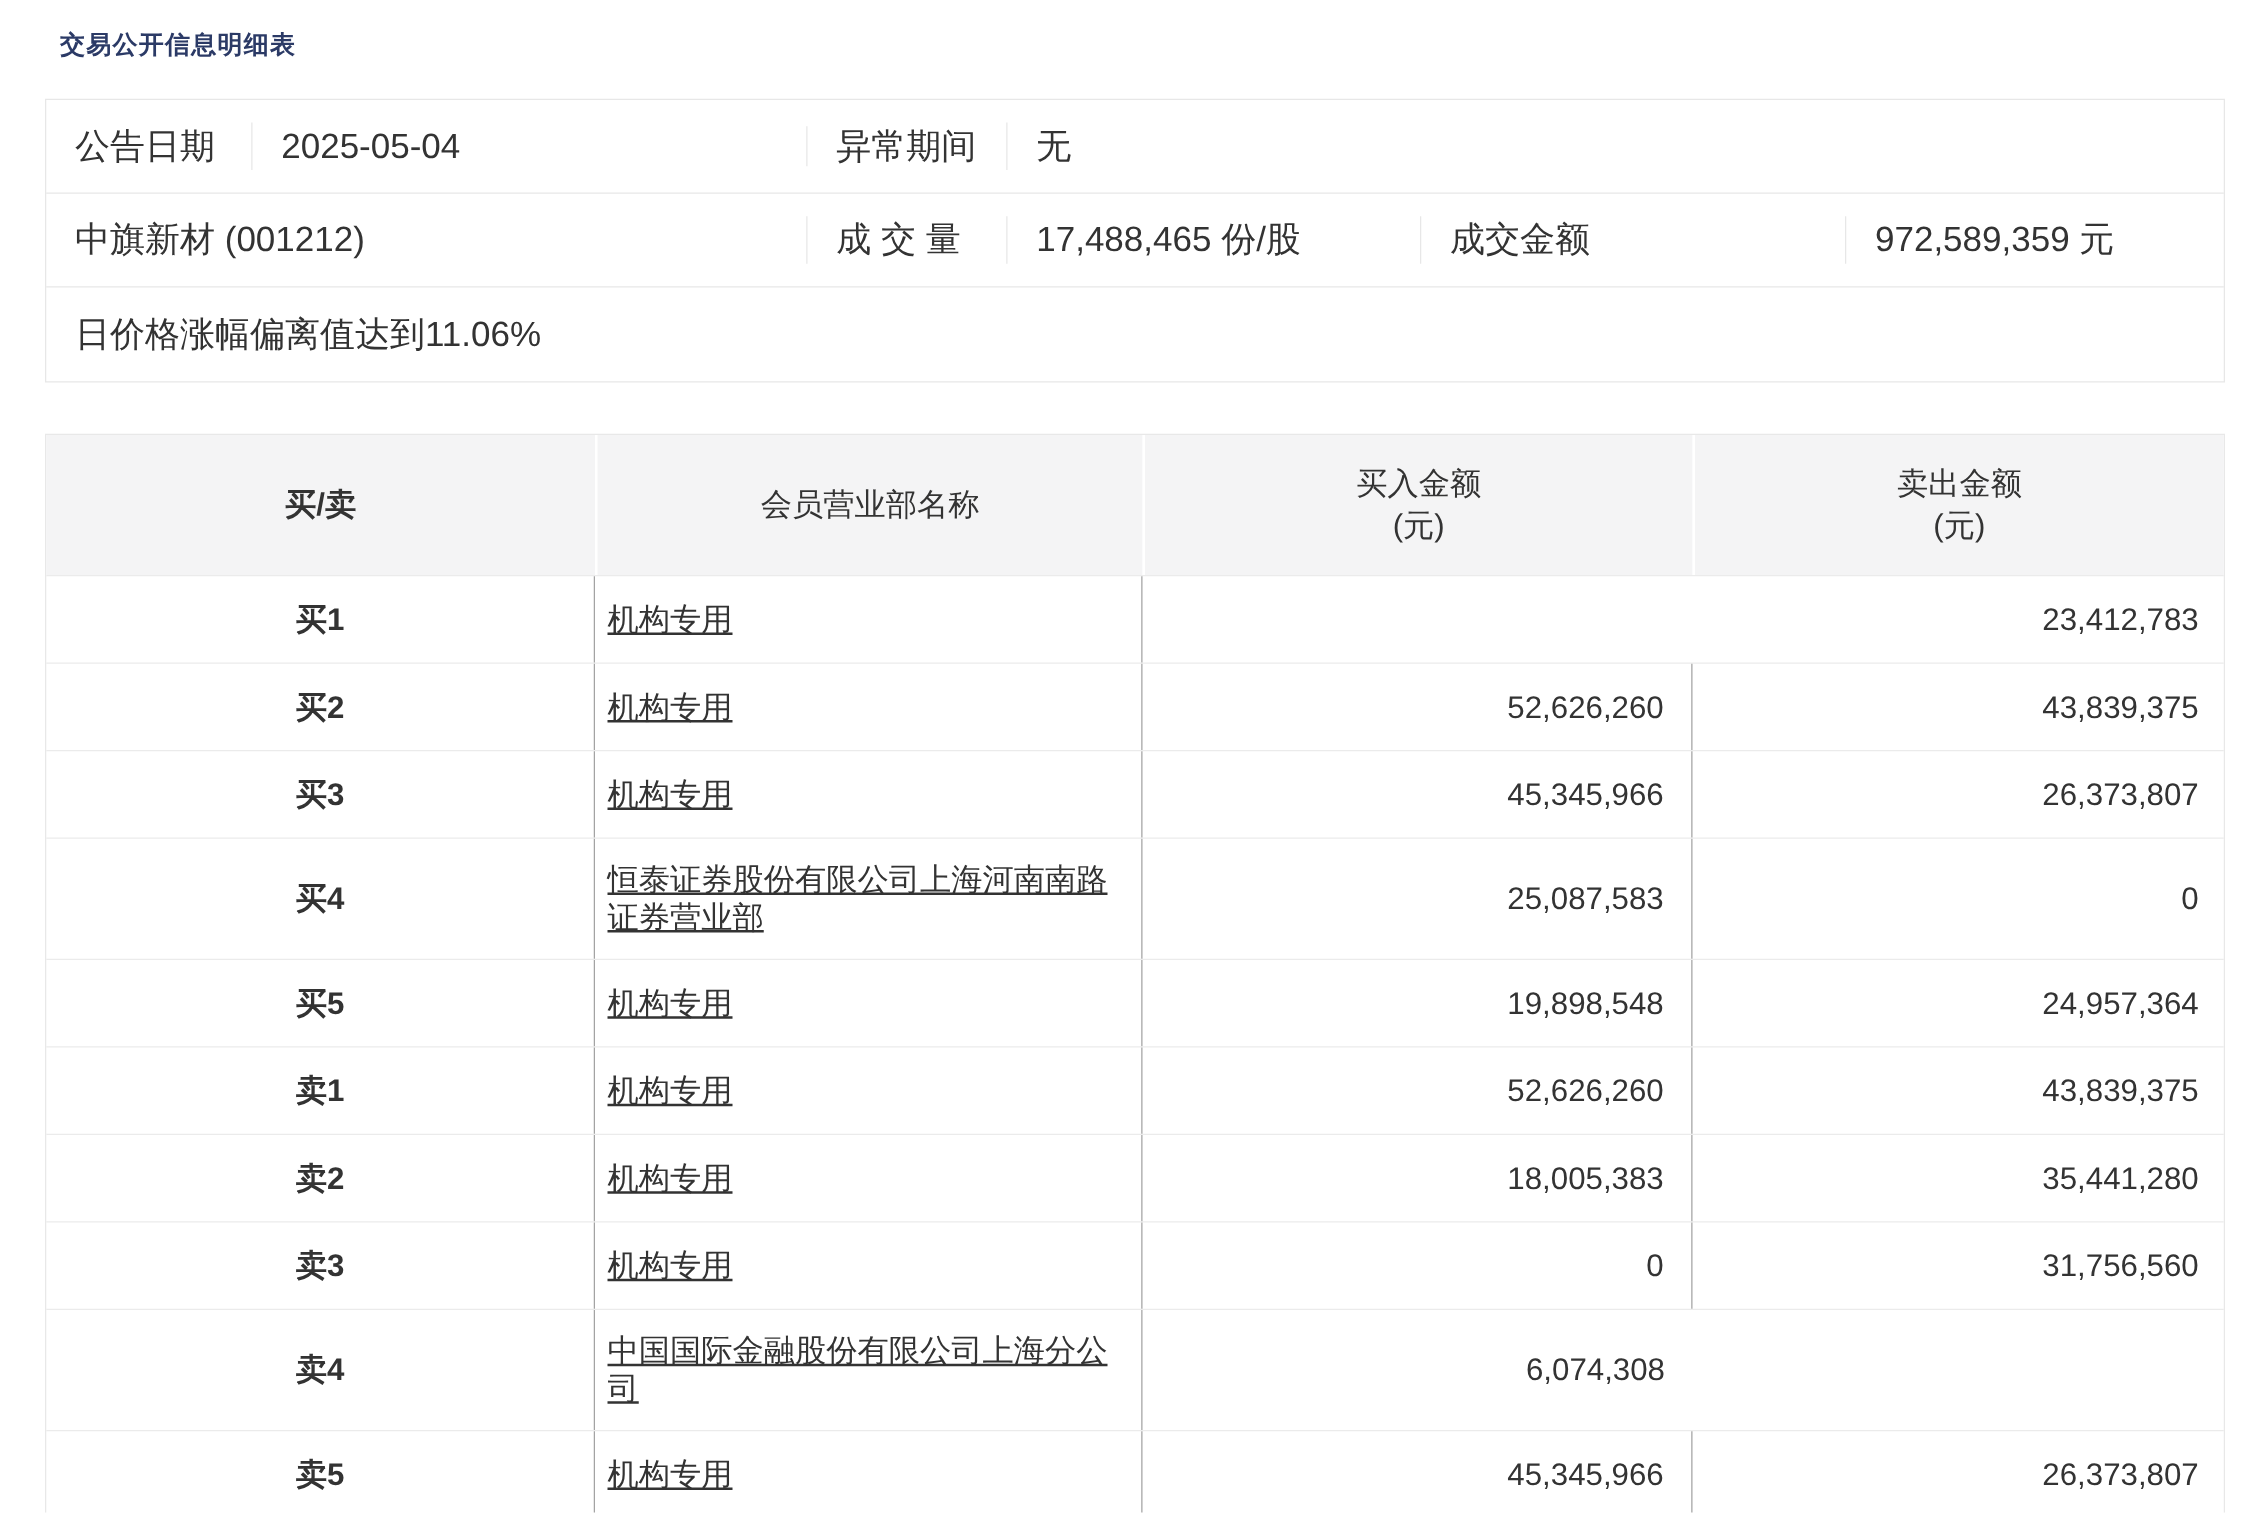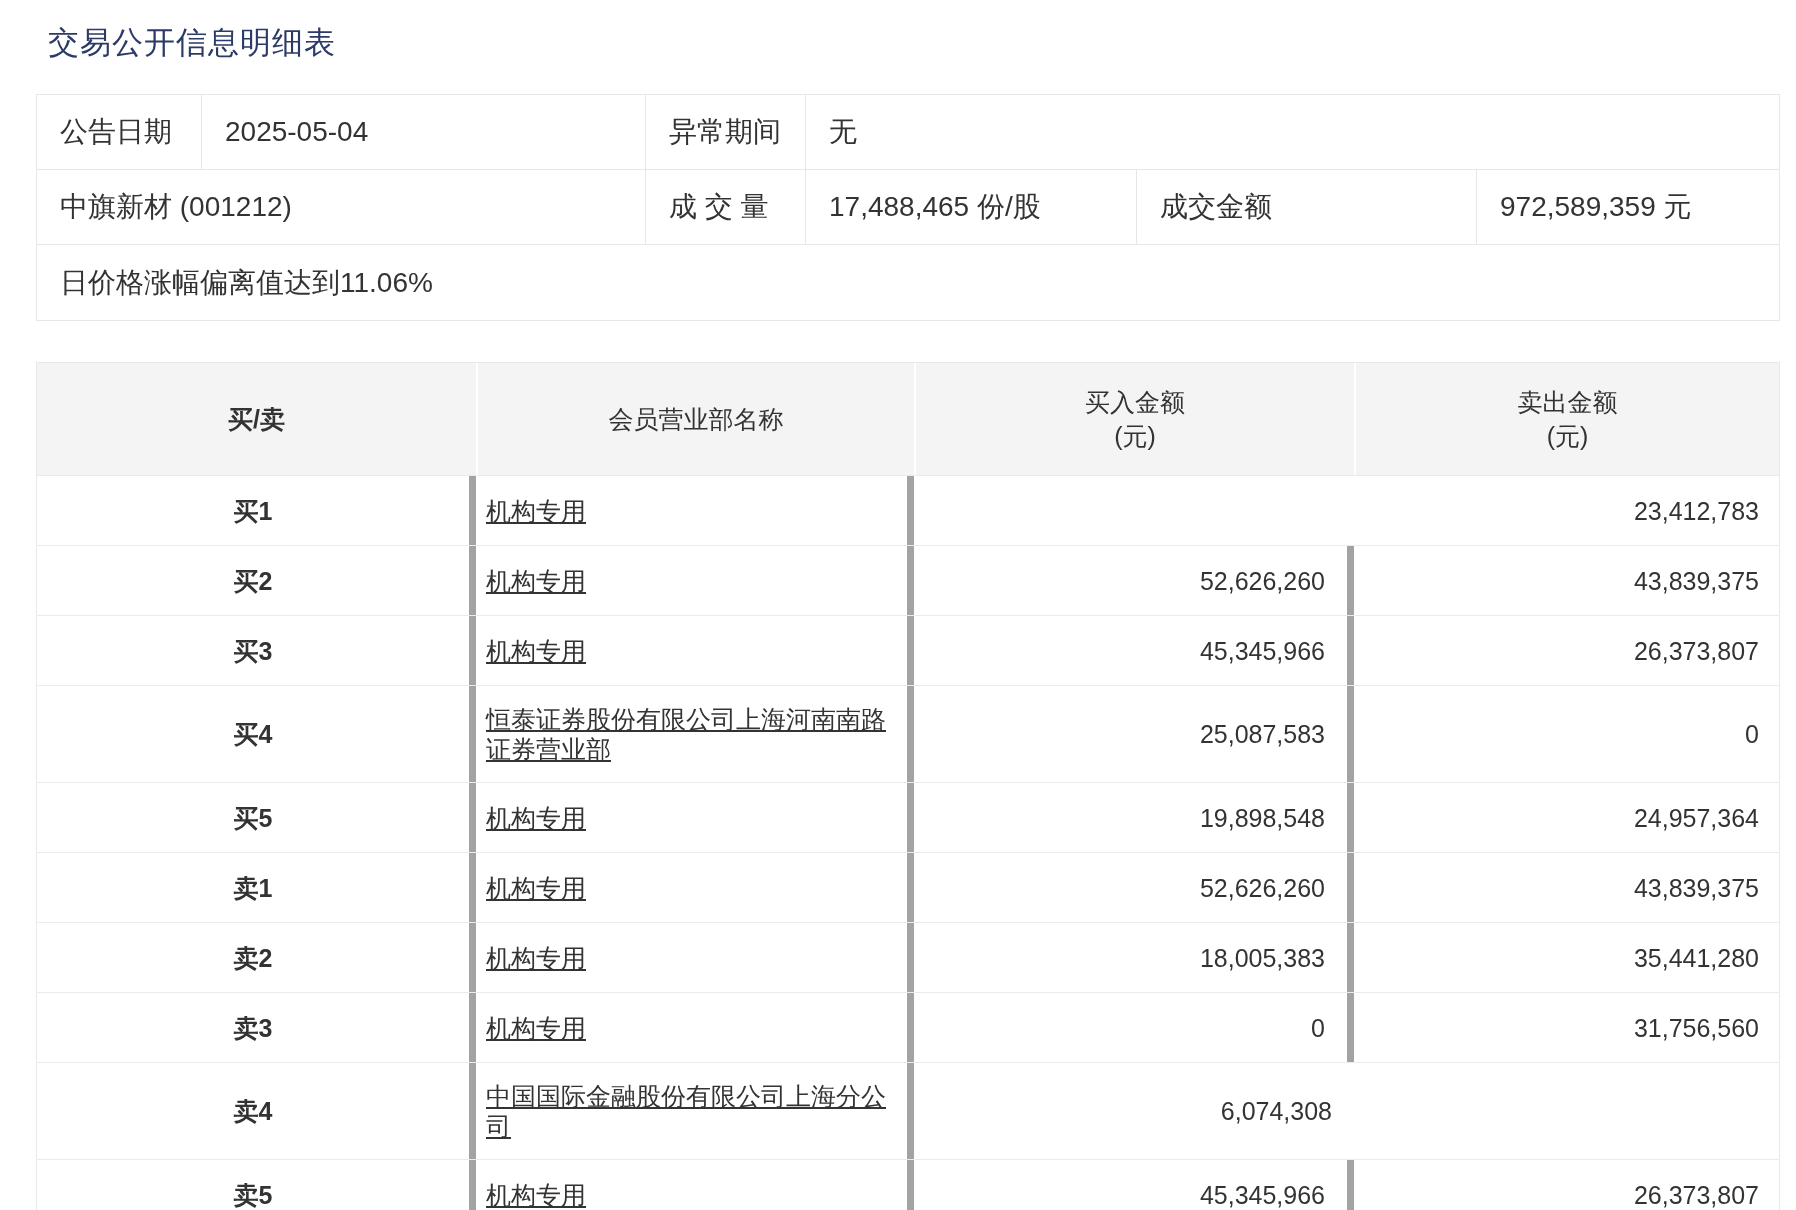--- a/index.html
+++ b/index.html
@@ -5,33 +5,33 @@
   * { box-sizing: border-box; margin: 0; padding: 0; }
   html, body { background: #ffffff; }
   body {
     width: 1796px; height: 1210px;
     font-family: "Liberation Sans", sans-serif;
     color: #333333;
     overflow: hidden;
   }
   .page-title {
     margin: 22px 0 0 48px;
-    font-size: 31px;
-    font-weight: normal;
+    font-size: 20px;
+    font-weight: bold;
     color: #2b3a66;
     letter-spacing: 1px;
   }
 
   
   .info-table {
     width: 1744px;
     margin: 30px 0 0 36px;
     border: 1px solid #e7e7e7;
   }
-  .irow { display: flex; height: 75px; border-bottom: 1px solid #e7e7e7; }
+  .irow { display: flex; height: 75px; border-bottom: 1px solid #e7e7e7; align-items: center; }
   .irow:last-child { border-bottom: none; }
   .icell {
     display: flex; align-items: center;
     padding-left: 23px;
     font-size: 28px;
     border-right: 1px solid #e7e7e7;
     white-space: nowrap;
   }
   .icell.last { border-right: none; flex: 1; }
   .w-announce-label { width: 165px; }
@@ -63,21 +63,21 @@
   .col3 { width: 440px; }
   .col4 { flex: 1; }
 
   .brow { display: flex; border-top: 1px solid #ebebeb; }
   .bcell {
     display: flex; align-items: center;
     min-height: 69px;
     padding-top: 18px; padding-bottom: 18px;
     font-size: 25px;
     line-height: 30px;
-    border-right: 7px solid #a3a3a3;
+    border-right: 1px solid #a3a3a3;
   }
   .bcell:last-child { border-right: none; }
   .bcell.col1 { justify-content: center; }
   .bcell.col2 { padding-left: 10px; padding-right: 6px; text-decoration: underline; }
   .bcell.col3 { justify-content: flex-end; padding-right: 22px; }
   .bcell.col4 { justify-content: flex-end; padding-right: 20px; }
 </style>
 </head>
 <body>
 

